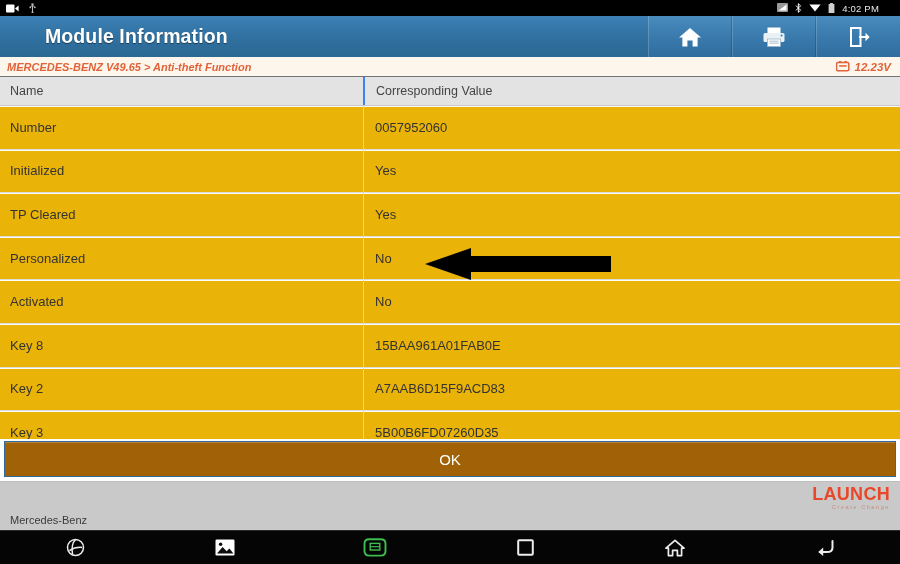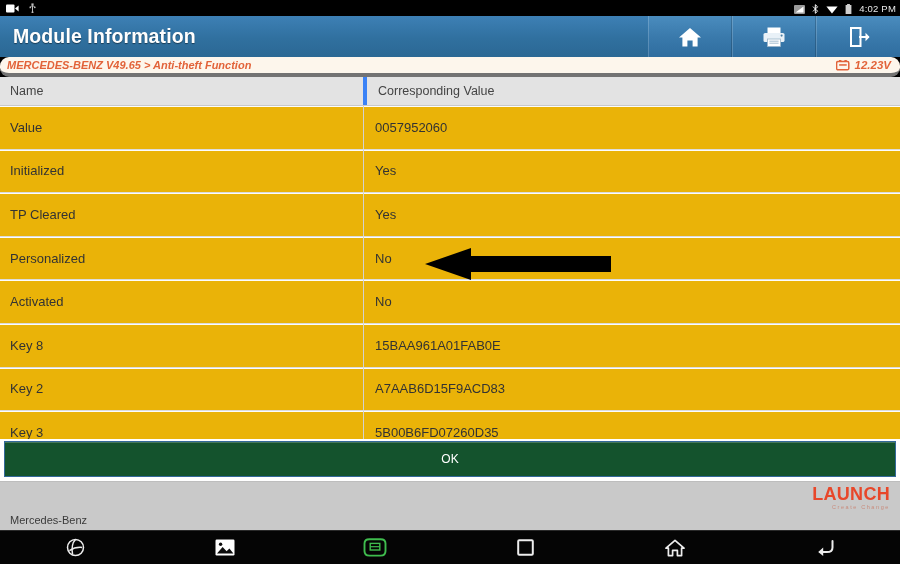--- a/index.html
+++ b/index.html
@@ -7,52 +7,51 @@
   body { font-family:"Liberation Sans", sans-serif; }
 
   #app { position:relative; width:900px; height:564px; }
 
   
   .statusbar {
     position:absolute; left:0; top:0; width:900px; height:16px;
     background:#000; display:flex; align-items:center;
   }
   .sb-left { display:flex; align-items:center; gap:9px; padding-left:6px; }
-  .sb-right { margin-left:auto; display:flex; align-items:flex-end; gap:7px; padding-right:4px; }
+  .sb-right { margin-left:auto; display:flex; align-items:flex-start; gap:7px; padding-right:21px; }
   .sb-time { color:#e8e8e8; font-size:9.5px; letter-spacing:.2px; }
   .sb-ico { display:block; }
 
   
   .titlebar {
     position:absolute; left:0; top:16px; width:900px; height:41px;
     background:linear-gradient(to bottom,#3778ad 0%,#2f6b9e 45%,#2a6architecture 100%);
     background:linear-gradient(to bottom,#3c7fb4 0%,#2f6d9f 50%,#2a6furniture 100%);
     background:linear-gradient(to bottom,#3d80b5 0%,#30709f 55%,#2b6894 100%);
-    display:flex; align-items:center;
+    display:flex; align-items:center;padding-left:32px;
   }
   .title-text {
     color:#ffffff; font-size:19.5px; font-weight:bold; padding-left:13px;
     text-shadow:0 1px 1px rgba(0,0,0,.45); letter-spacing:.1px;
   }
   .tb-actions { margin-left:auto; display:flex; height:41px; align-items:stretch; }
   .tb-btn {
     width:84px; display:flex; align-items:center; justify-content:center;
     background:linear-gradient(to bottom,#4a8cbe 0%,#3a7aac 50%,#2f6d9f 100%);
     border-left:1px solid rgba(255,255,255,.18);
     border-right:1px solid rgba(0,0,0,.18);
     cursor:pointer;
   }
   .tb-btn:last-child { border-right:none; }
 
   
   .crumbbar {
     position:absolute; left:0; top:57px; width:900px; height:20px;
     background:#fdf6ec; display:flex; align-items:center;
-    border-bottom:4px solid #737373;
-    border-radius:9px;
+    border-bottom:1px solid #737373;
   }
   .crumb {
     font-size:11px; font-style:italic; font-weight:bold; color:#e2633a;
     padding-left:7px; white-space:nowrap;
   }
   .volt-wrap { margin-left:auto; display:flex; align-items:center; gap:5px; padding-right:9px; }
   .volt-text { font-size:11.5px; font-style:italic; font-weight:bold; color:#e2633a; }
 
   
   .table-area {
@@ -71,36 +70,36 @@
   .c-name {
     width:363px; padding-left:10px; font-size:13px; color:#333;
     overflow:hidden; white-space:nowrap;
   }
   .c-val {
     flex:1; padding-left:11px; font-size:13px; color:#333;
     border-left:1px solid #d2d2d2; height:100%;
     display:flex; align-items:center; overflow:hidden; white-space:nowrap;
   }
   .row.head .c-name, .row.head .c-val { font-size:12.5px; color:#444; }
-  .row.head .c-val { border-left:4px solid #3b82f6; }
+  .row.head .c-val { border-left:2px solid #3b82f6; }
 
   
   .arrow { position:absolute; left:425px; top:248px; width:186px; height:32px; z-index:6; }
 
   
   .okwrap {
     position:absolute; left:0; top:439px; width:900px; height:42px;
     background:#ffffff; display:flex; align-items:center; justify-content:center;
     padding:2px 4px 4px 4px;
   }
   .okbtn {
-    width:892px; height:36px; background:#14532d;
+    width:892px; height:36px; background:#a16207;
     border:1px solid #2f periodo; border:1px solid #33699a;
     display:flex; align-items:center; justify-content:center;
-    color:#fff; font-size:12px; cursor:pointer;
+    color:#fff; font-size:15px; cursor:pointer;
     box-shadow:inset 0 1px 0 rgba(255,255,255,.22);
   }
 
   
   .footer {
     position:absolute; left:0; top:481px; width:900px; height:49px;
     background:#c9c9c9; border-top:1px solid #bdbdbd;
   }
   .brand {
     position:absolute; right:10px; top:3px; text-align:right; line-height:1;
@@ -208,21 +207,21 @@
   </div>
 
   <div class="table-area">
 
     <div class="row head">
       <div class="c-name">Name</div>
       <div class="c-val">Corresponding Value</div>
     </div>
 
     <div class="row">
-      <div class="c-name">Value</div>
+      <div class="c-name">Number</div>
       <div class="c-val">0057952060</div>
     </div>
     <div class="row">
       <div class="c-name">Initialized</div>
       <div class="c-val">Yes</div>
     </div>
     <div class="row">
       <div class="c-name">TP Cleared</div>
       <div class="c-val">Yes</div>
     </div>

